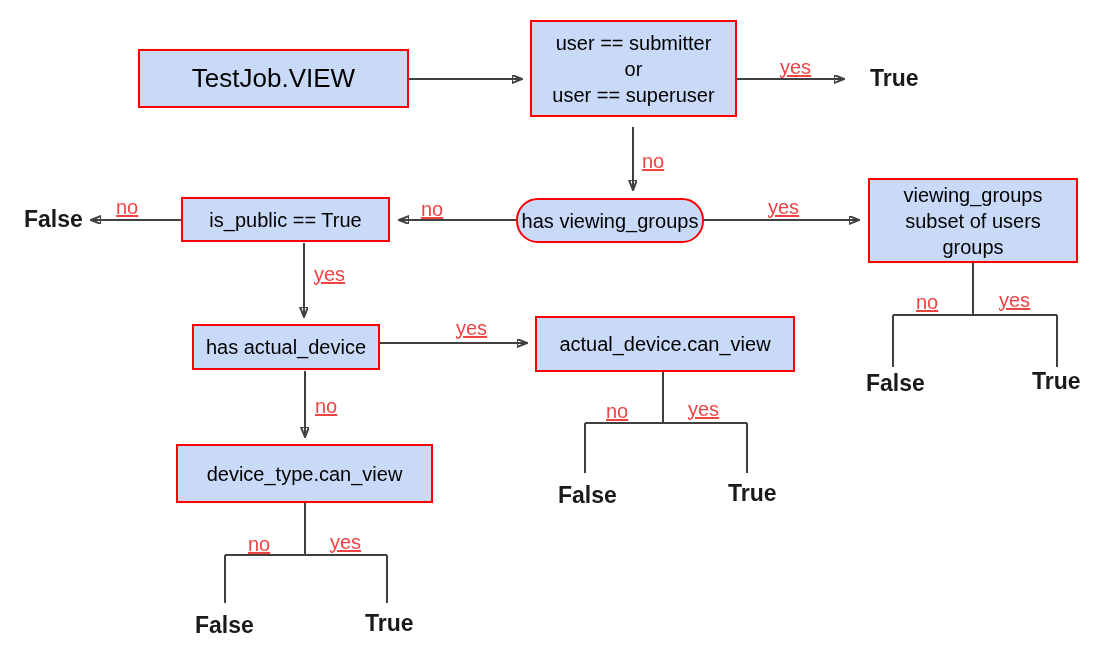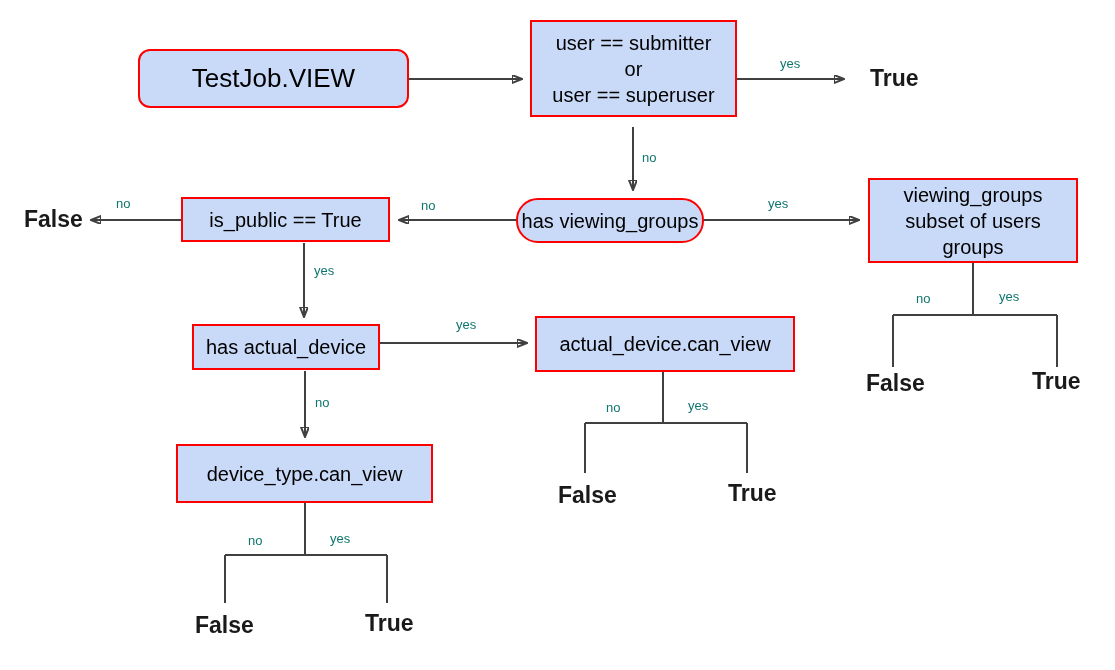--- a/index.html
+++ b/index.html
@@ -16,21 +16,21 @@
   svg.wires{position:absolute;left:0;top:0;width:1115px;height:670px;}
   svg.wires line,svg.wires path{stroke:var(--line);stroke-width:2;fill:none;}
   .node{
     position:absolute;display:flex;align-items:center;justify-content:center;
     background:var(--node-fill);border:2px solid var(--node-border);
     box-sizing:border-box;text-align:center;white-space:pre-line;
     font-size:20px;line-height:1.3;color:var(--text);
   }
   .node.title{font-size:26px;}
   .edge-label{
-    position:absolute;font-size:13px;line-height:1;color:#0f766e;white-space:nowrap;
+    position:absolute;font-size:20px;line-height:1;color:#ef4444;white-space:nowrap;text-decoration:underline;
   }
   .leaf{
     position:absolute;font-size:23px;line-height:1;color:#1a1a1a;white-space:nowrap;font-weight:bold;
   }
 </style>
 </head>
 <body>
 
 <div class="canvas">
 
@@ -47,21 +47,21 @@
     <line x1="516" y1="220" x2="400" y2="220" marker-end="url(#arr)"></line>
     <line x1="181" y1="220" x2="92" y2="220" marker-end="url(#arr)"></line>
     <line x1="304" y1="243" x2="304" y2="316" marker-end="url(#arr)"></line>
     <line x1="380" y1="343" x2="526" y2="343" marker-end="url(#arr)"></line>
     <line x1="305" y1="371" x2="305" y2="436" marker-end="url(#arr)"></line>
     <path d="M973 263 L973 315 M893 315 L1057 315 M893 315 L893 367 M1057 315 L1057 367"></path>
     <path d="M663 372 L663 423 M585 423 L747 423 M585 423 L585 473 M747 423 L747 473"></path>
     <path d="M305 503 L305 555 M225 555 L387 555 M225 555 L225 603 M387 555 L387 603"></path>
   </svg>
 
-  <div class="node title" style="left:138px;top:49px;width:271px;height:59px;border-radius:12px;">TestJob.VIEW</div>
+  <div class="node title" style="left:138px;top:49px;width:271px;height:59px;">TestJob.VIEW</div>
 
   <div class="node" style="left:530px;top:20px;width:207px;height:97px;">user == submitter
 or
 user == superuser</div>
 
   <div class="node" style="left:516px;top:198px;width:188px;height:45px;border-radius:22px;">has viewing_groups</div>
 
   <div class="node" style="left:868px;top:178px;width:210px;height:85px;">viewing_groups
 subset of users
 groups</div>

